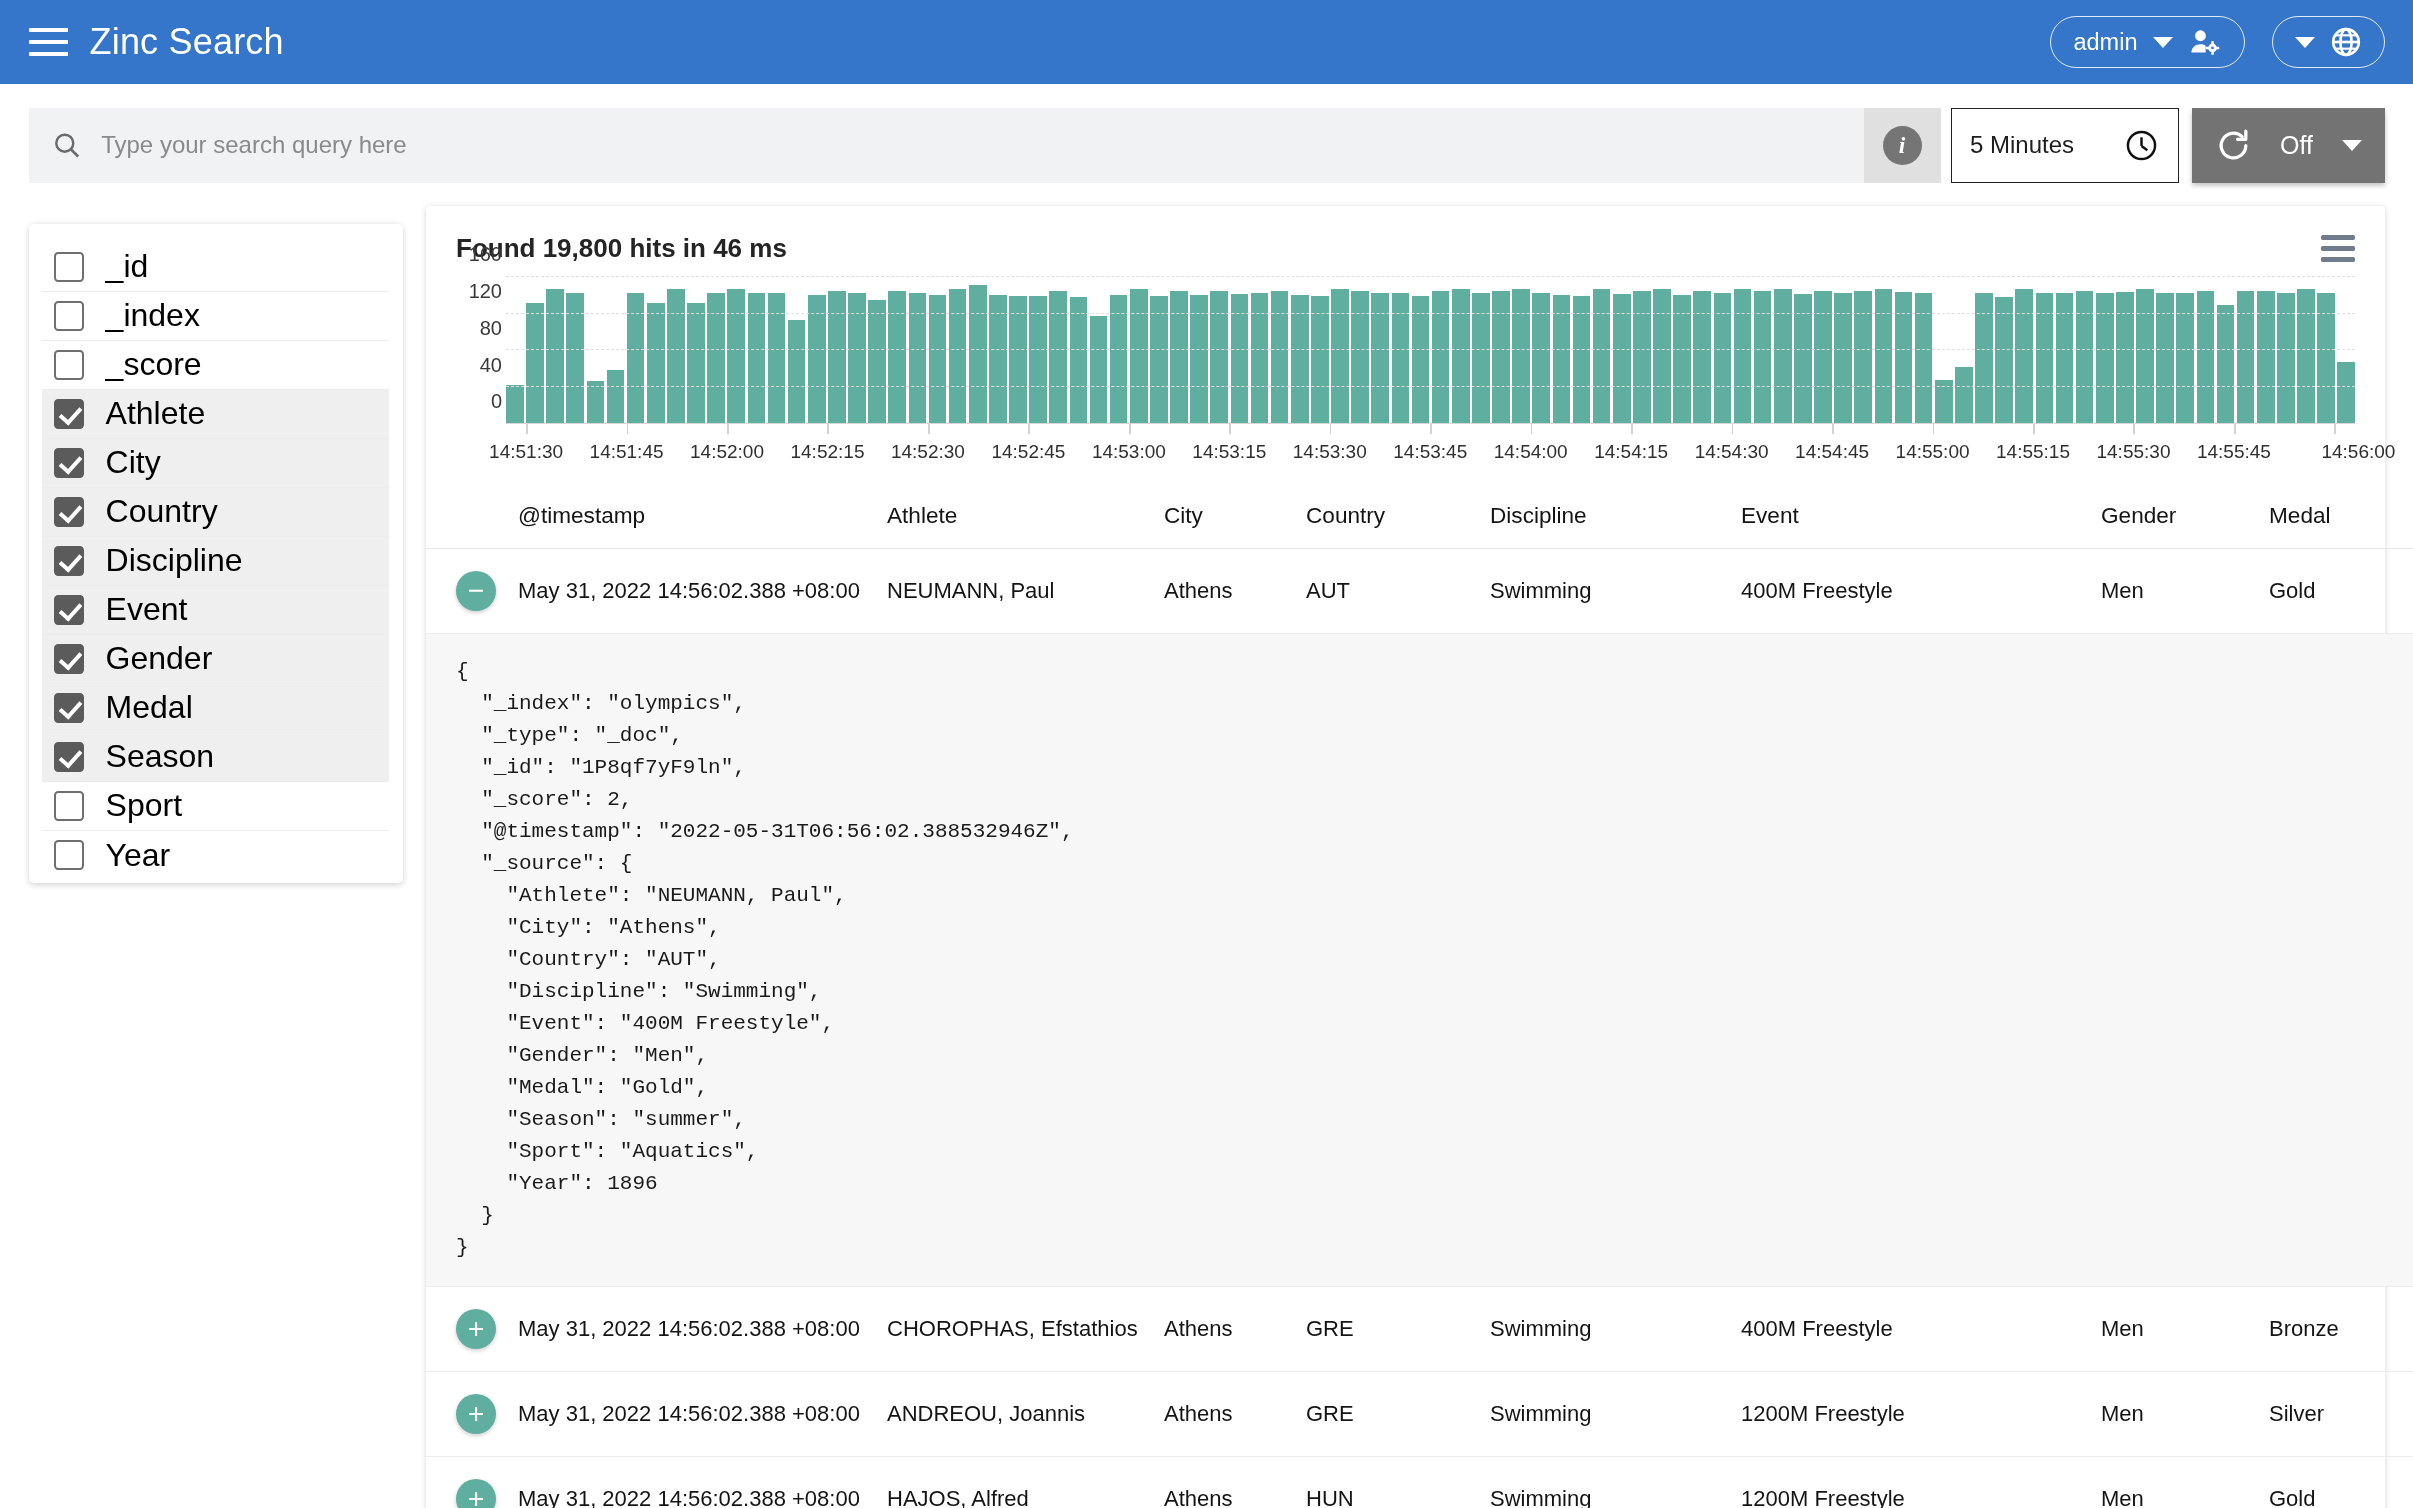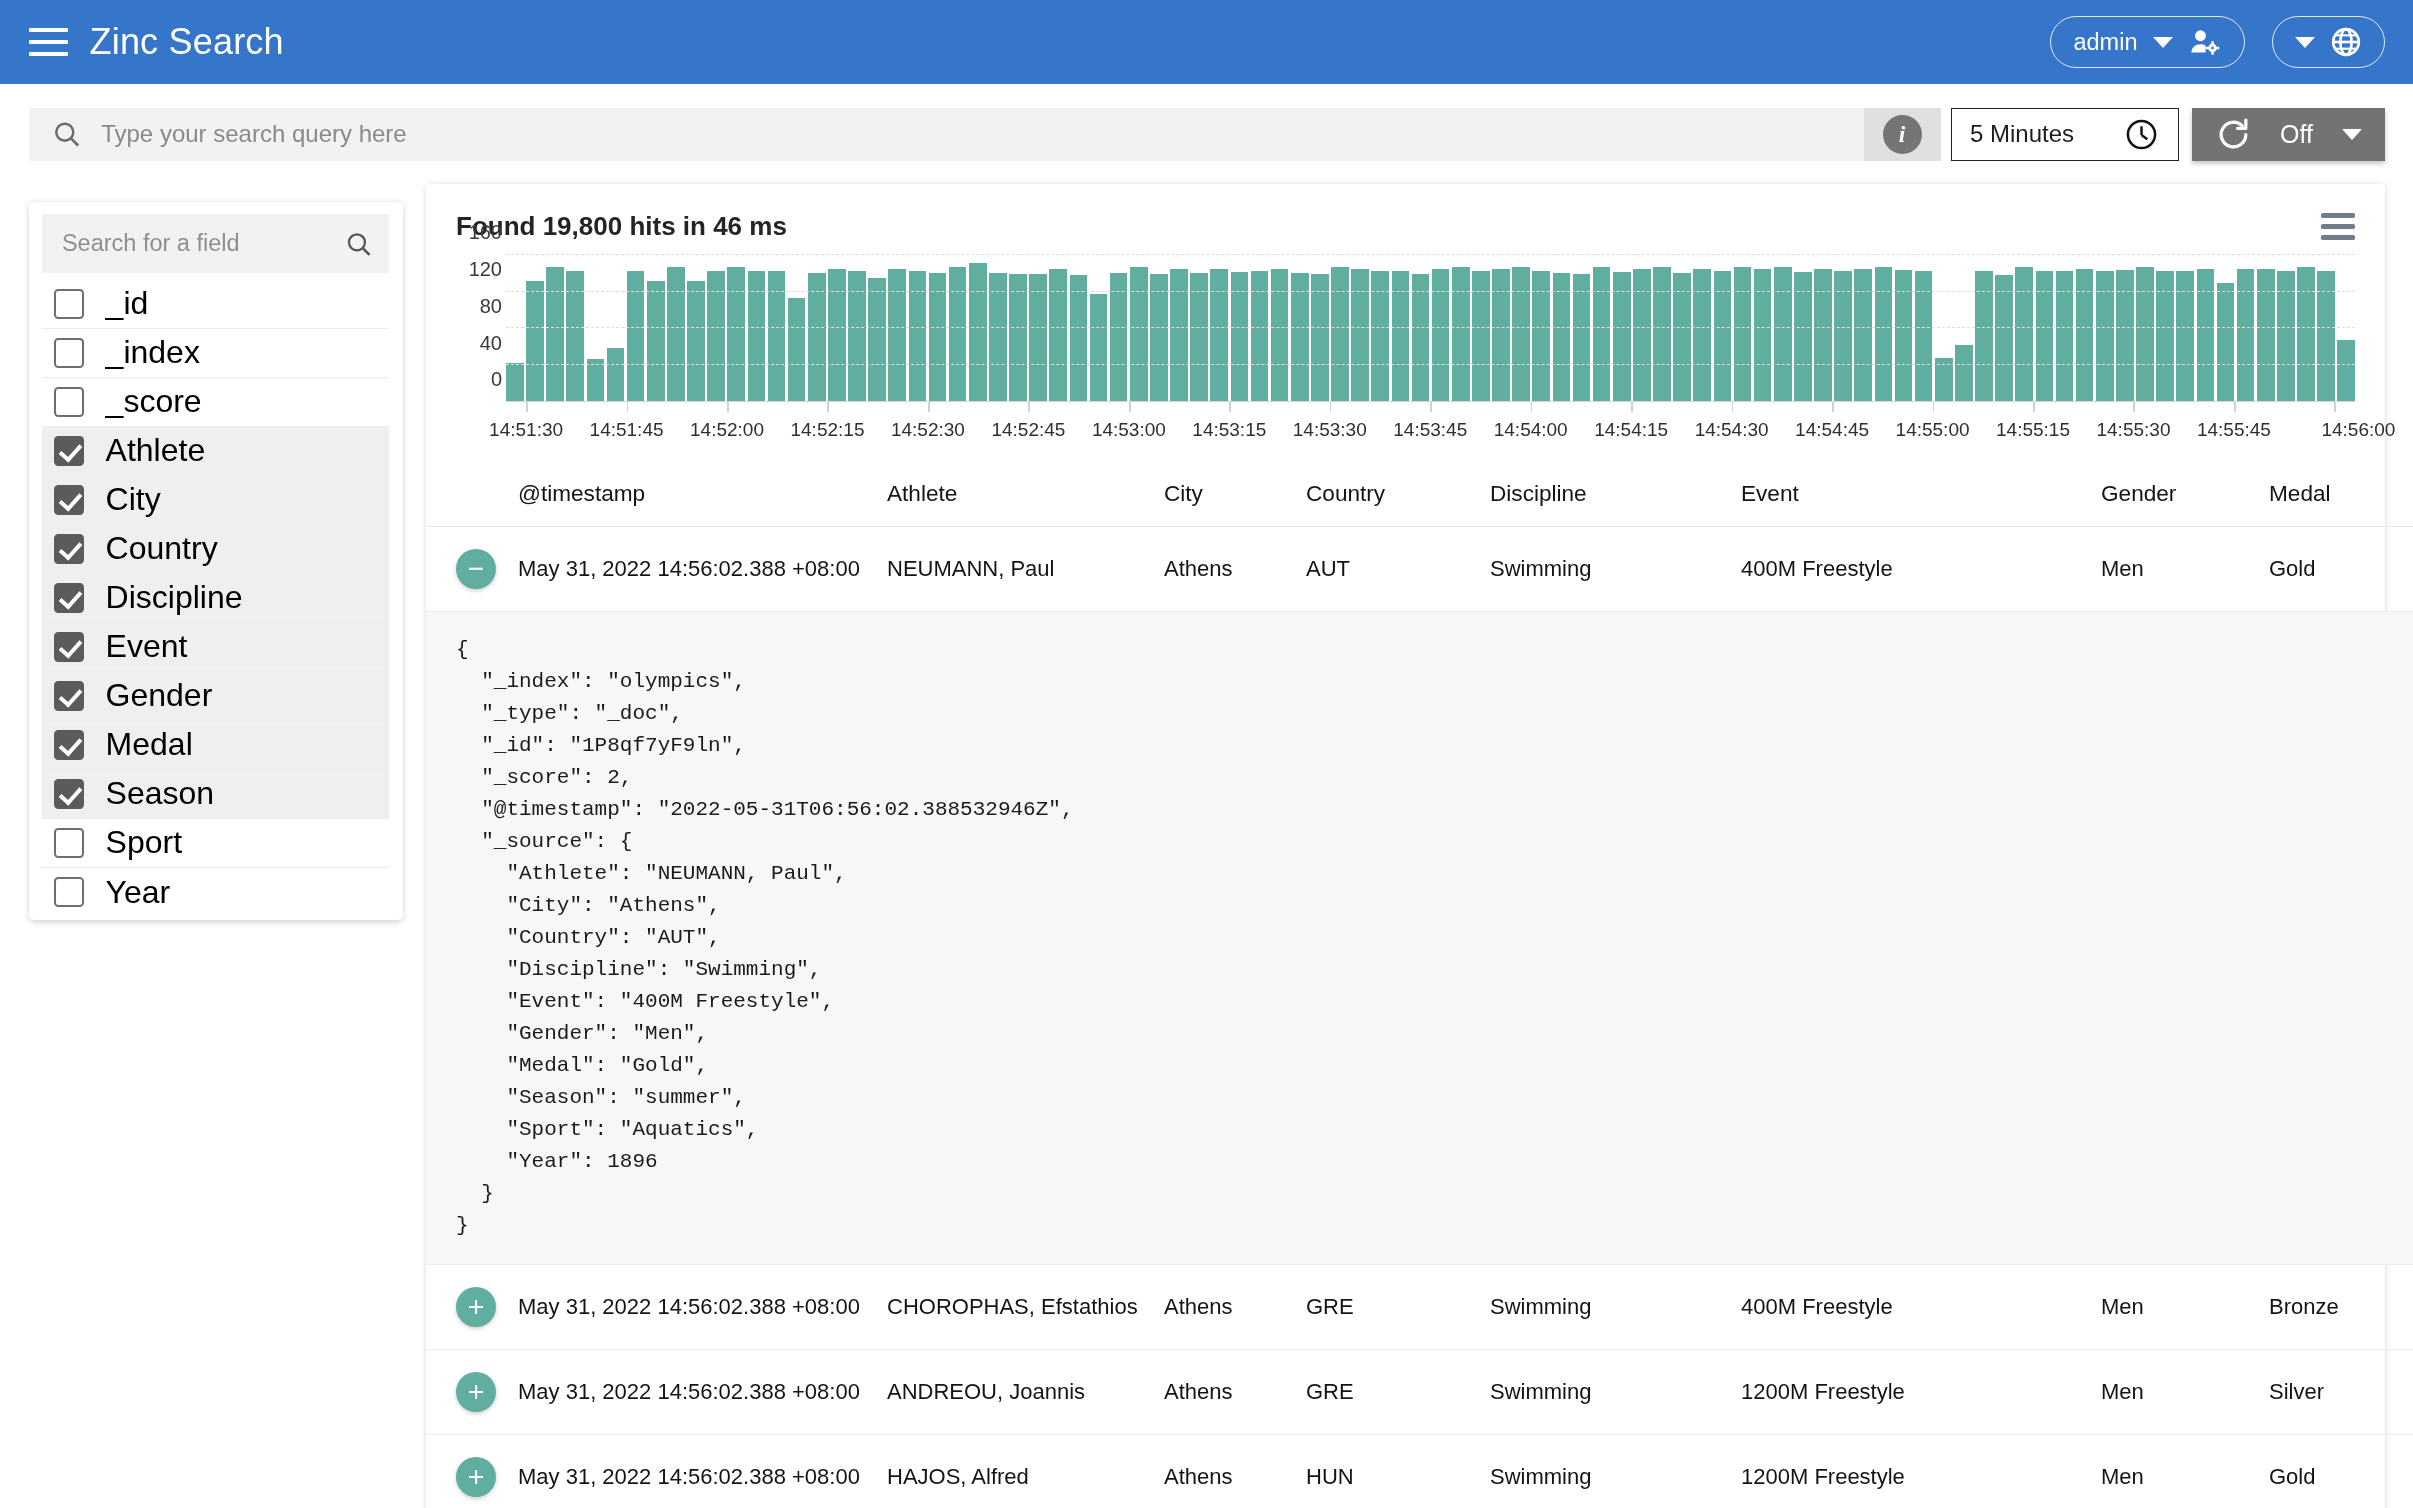--- a/index.html
+++ b/index.html
@@ -39,21 +39,21 @@
     cursor: pointer;
   }
   .pill .ptext { color:#fff; font-size: 23.5px; }
   .caret {
     width:0;height:0;border-left:10px solid transparent;border-right:10px solid transparent;
     border-top:11.7px solid #fff;
   }
 
   
   .searchbar {
-    height: 53px;
+    height: 75px;
     margin: 23.5px 28.5px 0 28.5px;
     display: flex; align-items: stretch;
   }
   .search-input-wrap {
     flex: 1; background:#f1f2f3; display:flex; align-items:center;
     padding-left: 23.5px; gap: 20px; position: relative;
   }
   .search-input-wrap input {
     border:none; outline:none; background:transparent;
     font-family:"Liberation Sans", sans-serif;
@@ -279,27 +279,20 @@
     <span class="off">Off</span>
     <span class="caret"></span>
   </div>
 </div>
 
 <div class="body-wrap">
 
   <div class="sidebar">
 
     <div class="field-card">
-      <div class="field-search">
-        <input type="text" placeholder="Search for a field" style="">
-        <svg width="30" height="30" viewBox="0 0 24 24">
-          <circle cx="10.5" cy="10.5" r="7" fill="none" stroke="#555" stroke-width="2"></circle>
-          <line x1="15.6" y1="15.6" x2="21.5" y2="21.5" stroke="#555" stroke-width="2.3"></line>
-        </svg>
-      </div>
       <div class="field-list" id="field-list">
           <div class="field-row">
             <span class="cbx"></span>
             <span class="field-name">_id</span>
           </div>
           <div class="field-row">
             <span class="cbx"></span>
             <span class="field-name">_index</span>
           </div>
           <div class="field-row">

